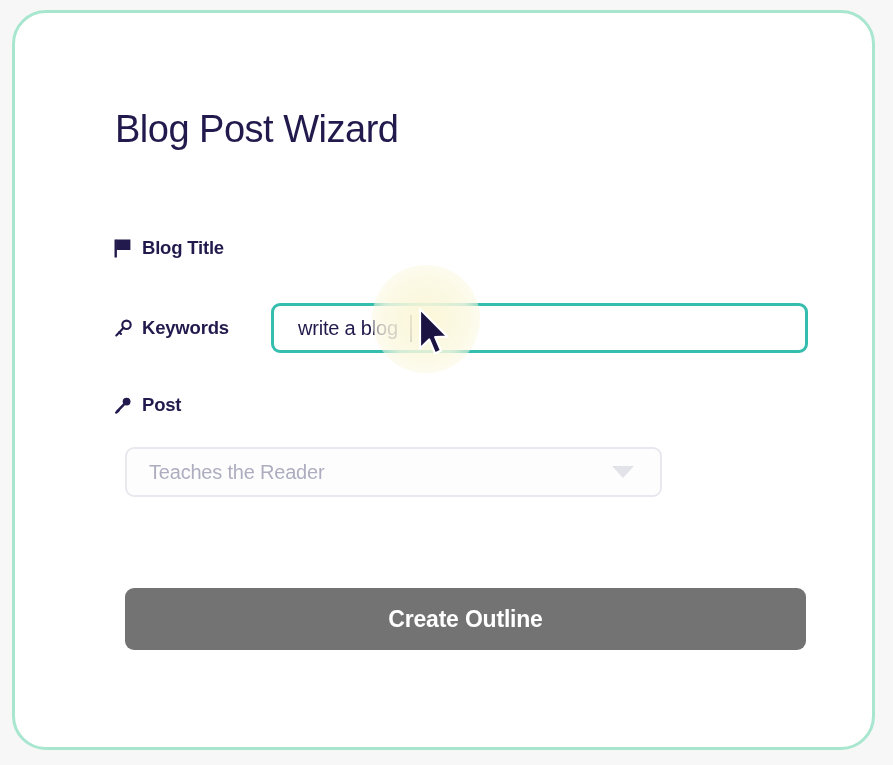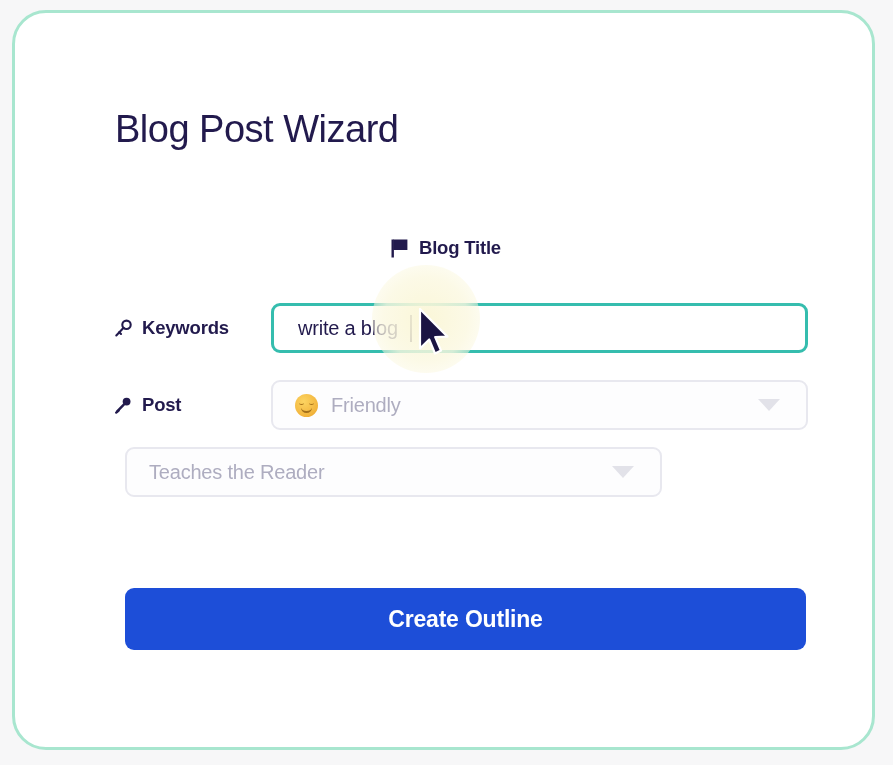--- a/index.html
+++ b/index.html
@@ -37,21 +37,21 @@
   }
 
   .form-row {
     position: absolute;
     left: 98px;
     width: 700px;
     height: 50px;
     display: flex;
     align-items: center;
   }
-  #row-title   { top: 210px; justify-content: center; }
+  #row-title   { top: 210px; }
   #row-keywords{ top: 290px; }
   #row-tone    { top: 367px; }
   #row-goal    { top: 434px; }
 
   .row-label {
     width: 146px;
     flex: 0 0 146px;
     display: flex;
     align-items: center;
     gap: 9px;
@@ -165,21 +165,21 @@
     border-top: 12px solid #e2e2e9;
   }
 
   
   #submit-button {
     position: absolute;
     left: 110px;
     top: 575px;
     width: 681px;
     height: 62px;
-    background: #1d4ed8;
+    background: #737373;
     border: none;
     border-radius: 9px;
     color: #ffffff;
     font-family: "Liberation Sans", sans-serif;
     font-size: 23px;
     font-weight: bold;
     letter-spacing: -0.2px;
     cursor: pointer;
   }
 
@@ -243,27 +243,20 @@
     <div class="row-label">
       <span class="row-icon">
         <svg width="19" height="19" viewBox="0 0 19 19">
           <circle cx="12.6" cy="5.6" r="3.9" fill="#221a4d"></circle>
           <path d="M10.0 8.4 L3.2 15.4" stroke="#221a4d" stroke-width="2.4" stroke-linecap="round" fill="none"></path>
           <path d="M2.2 16.6 L4.6 14.6" stroke="#221a4d" stroke-width="2.4" stroke-linecap="round" fill="none"></path>
         </svg>
       </span>
       <span>Post</span>
     </div>
-    <div class="select-field">
-      <span class="emoji-face">
-        <span class="emoji-mouth"></span>
-      </span>
-      <span class="select-placeholder">Friendly</span>
-      <span class="select-arrow"></span>
-    </div>
   </div>
 
   <div class="form-row" id="row-goal">
     <div class="select-field">
       <span class="select-placeholder">Teaches the Reader</span>
       <span class="select-arrow"></span>
     </div>
   </div>
 
   <button id="submit-button">Create Outline</button>

